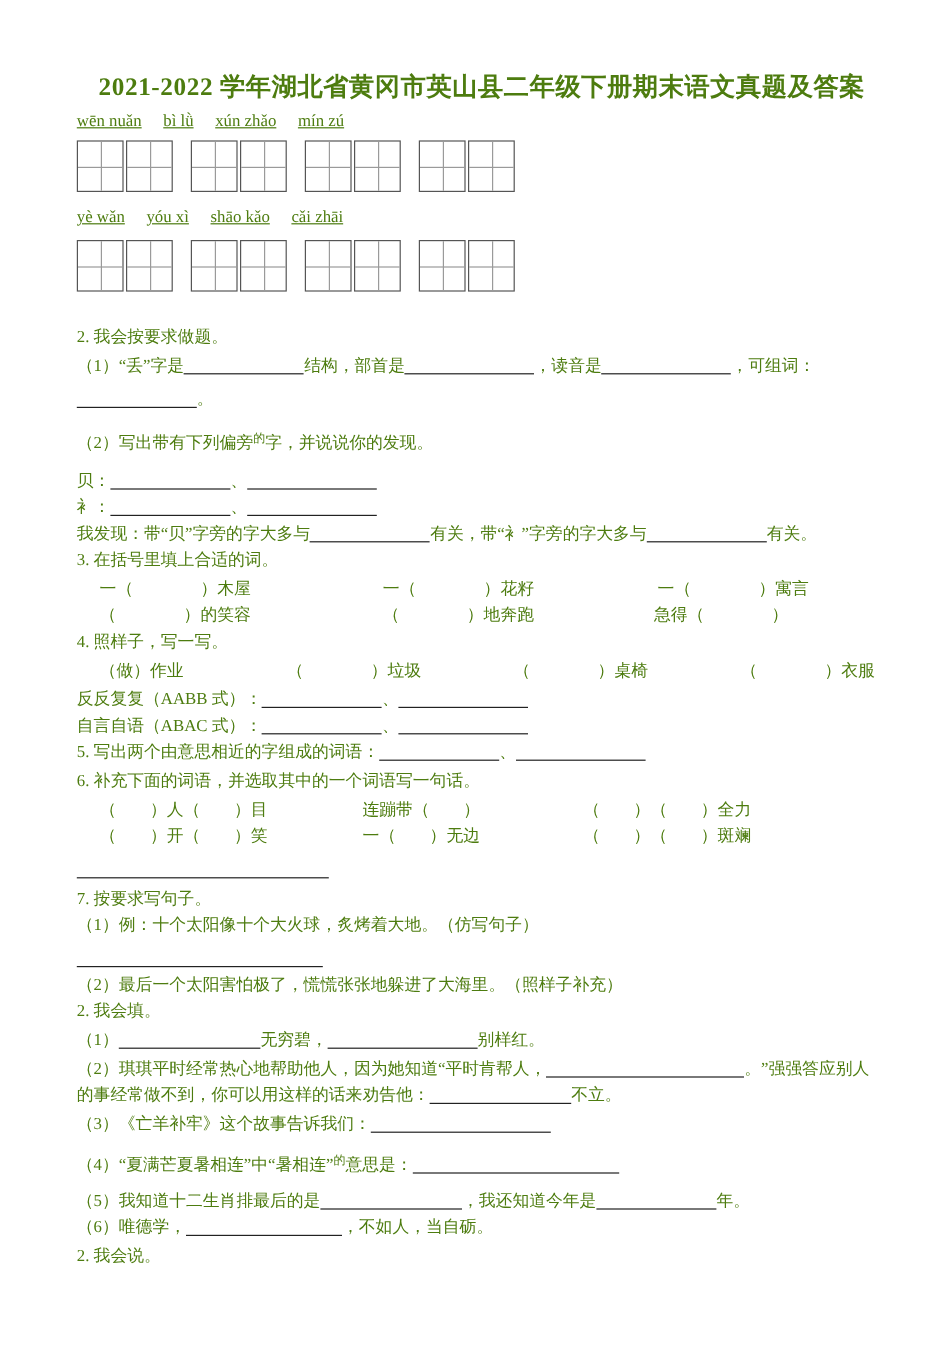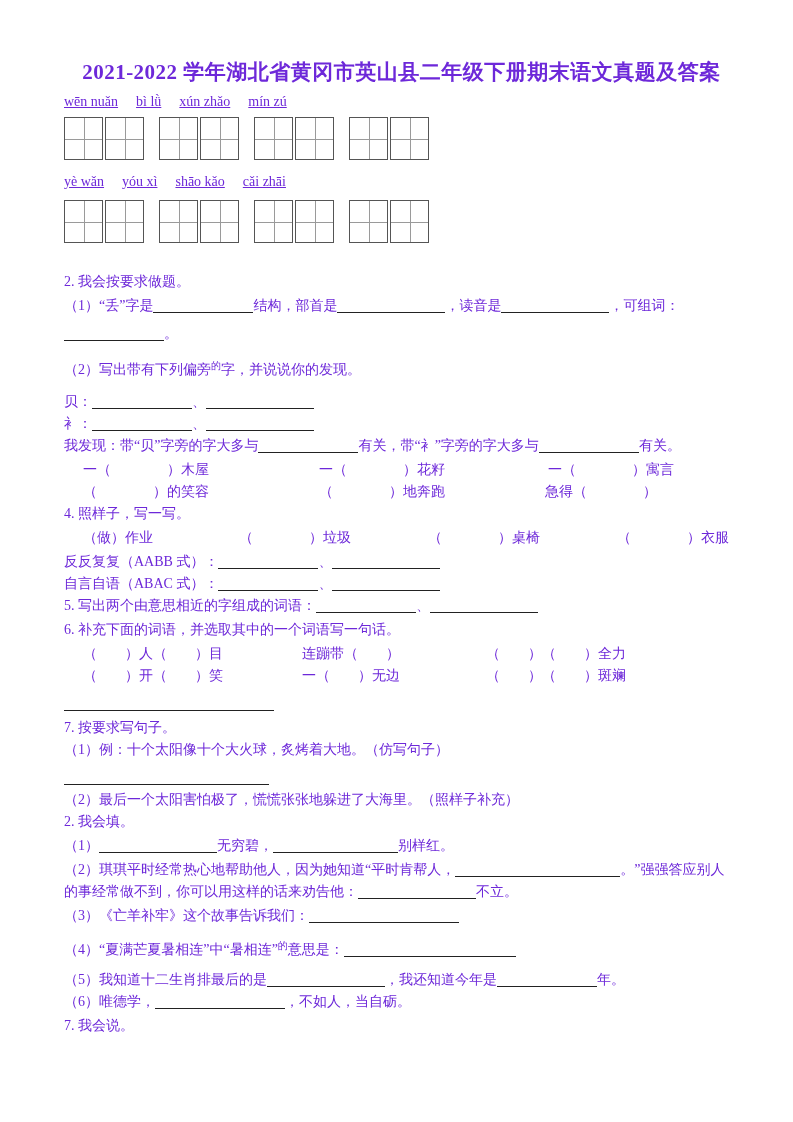--- a/index.html
+++ b/index.html
@@ -1,20 +1,20 @@
 <!DOCTYPE html>
 <html><head>
 <meta charset="utf-8">
 <style>
   html,body{margin:0;padding:0;background:#fff;}
   .page{
     width:793px;height:1122px;box-sizing:border-box;
     padding:30px 54px 0 64px;background:#fff;overflow:hidden;
     font-family:"Liberation Serif","DejaVu Serif",serif;
-    color:#6d28d9;font-size:14px;
+    color:#4d7c0f;font-size:14px;
   }
   h1.title{
     font-size:21px;font-weight:bold;text-align:center;
     margin:28px 0 0 0;line-height:28px;letter-spacing:0.5px;
   }
   .line{line-height:22px;white-space:nowrap;}
   .blank{
     display:inline-block;border-bottom:1px solid #222;
     height:14px;vertical-align:-3px;
   }
@@ -85,20 +85,21 @@
   </div>
 
   <div class="line mt14">2. 我会按要求做题。</div>
   <div class="line mt2">（1）“丢”字是<span class="blank" style="width: 100px;"></span>结构，部首是<span class="blank" style="width: 108px;"></span>，读音是<span class="blank" style="width: 108px;"></span>，可组词：</div>
   <div class="line mt6"><span class="blank" style="width: 100px;"></span>。</div>
   <div class="line mt10">（2）写出带有下列偏旁<span class="sup">的</span>字，并说说你的发现。</div>
   <div class="line mt10">贝：<span class="blank" style="width: 100px;"></span>、<span class="blank" style="width: 108px;"></span></div>
   <div class="line">衤：<span class="blank" style="width: 100px;"></span>、<span class="blank" style="width: 108px;"></span></div>
   <div class="line">我发现：带“贝”字旁的字大多与<span class="blank" style="width: 100px;"></span>有关，带“衤”字旁的字大多与<span class="blank" style="width: 100px;"></span>有关。</div>
 
+  <div class="line">3. 在括号里填上合适的词。</div>
   <div class="line cols mt2">
     <span style="width:217px">一（　　　　）木屋</span>
     <span style="width:210px">一（　　　　）花籽</span>
     <span>一（　　　　）寓言</span>
   </div>
   <div class="line cols">
     <span style="width:217px">（　　　　）的笑容</span>
     <span style="width:207px">（　　　　）地奔跑</span>
     <span>急得（　　　　）</span>
   </div>
@@ -135,15 +136,15 @@
 
   <div class="line">2. 我会填。</div>
   <div class="line mt2">（1）<span class="blank" style="width: 118px;"></span>无穷碧，<span class="blank" style="width: 125px;"></span>别样红。</div>
   <div class="line mt2">（2）琪琪平时经常热心地帮助他人，因为她知道“平时肯帮人，<span class="blank" style="width: 165px;"></span>。”强强答应别人</div>
   <div class="line">的事经常做不到，你可以用这样的话来劝告他：<span class="blank" style="width: 118px;"></span>不立。</div>
   <div class="line mt2">（3）《亡羊补牢》这个故事告诉我们：<span class="blank" style="width: 150px;"></span></div>
   <div class="line mt8">（4）“夏满芒夏暑相连”中“暑相连”<span class="sup">的</span>意思是：<span class="blank" style="width: 172px;"></span></div>
   <div class="line mt8">（5）我知道十二生肖排最后的是<span class="blank" style="width: 118px;"></span>，我还知道今年是<span class="blank" style="width: 100px;"></span>年。</div>
   <div class="line">（6）唯德学，<span class="blank" style="width: 130px;"></span>，不如人，当自砺。</div>
 
-  <div class="line mt2">7. 我会说。</div>
+  <div class="line mt2">2. 我会说。</div>
 
 </div>
 
 </body></html>

